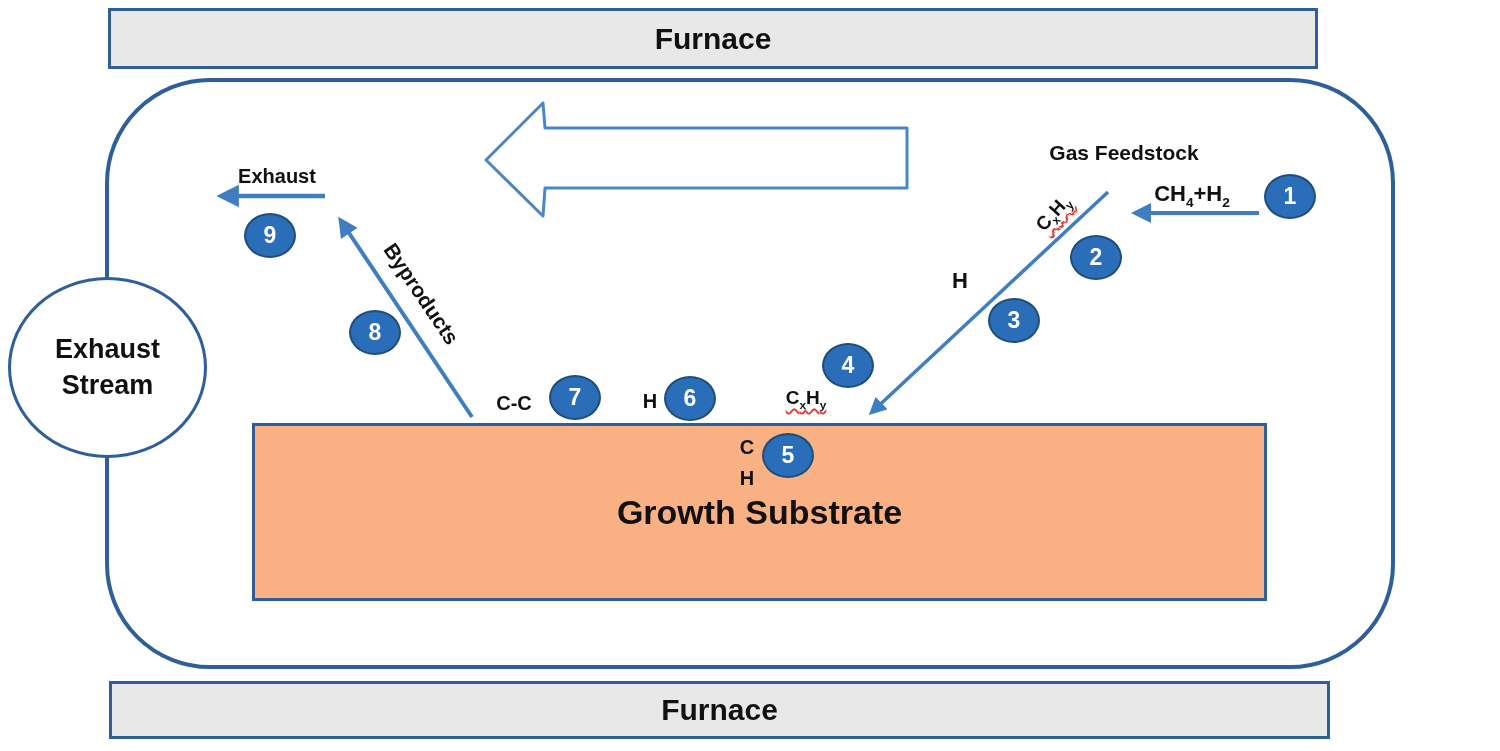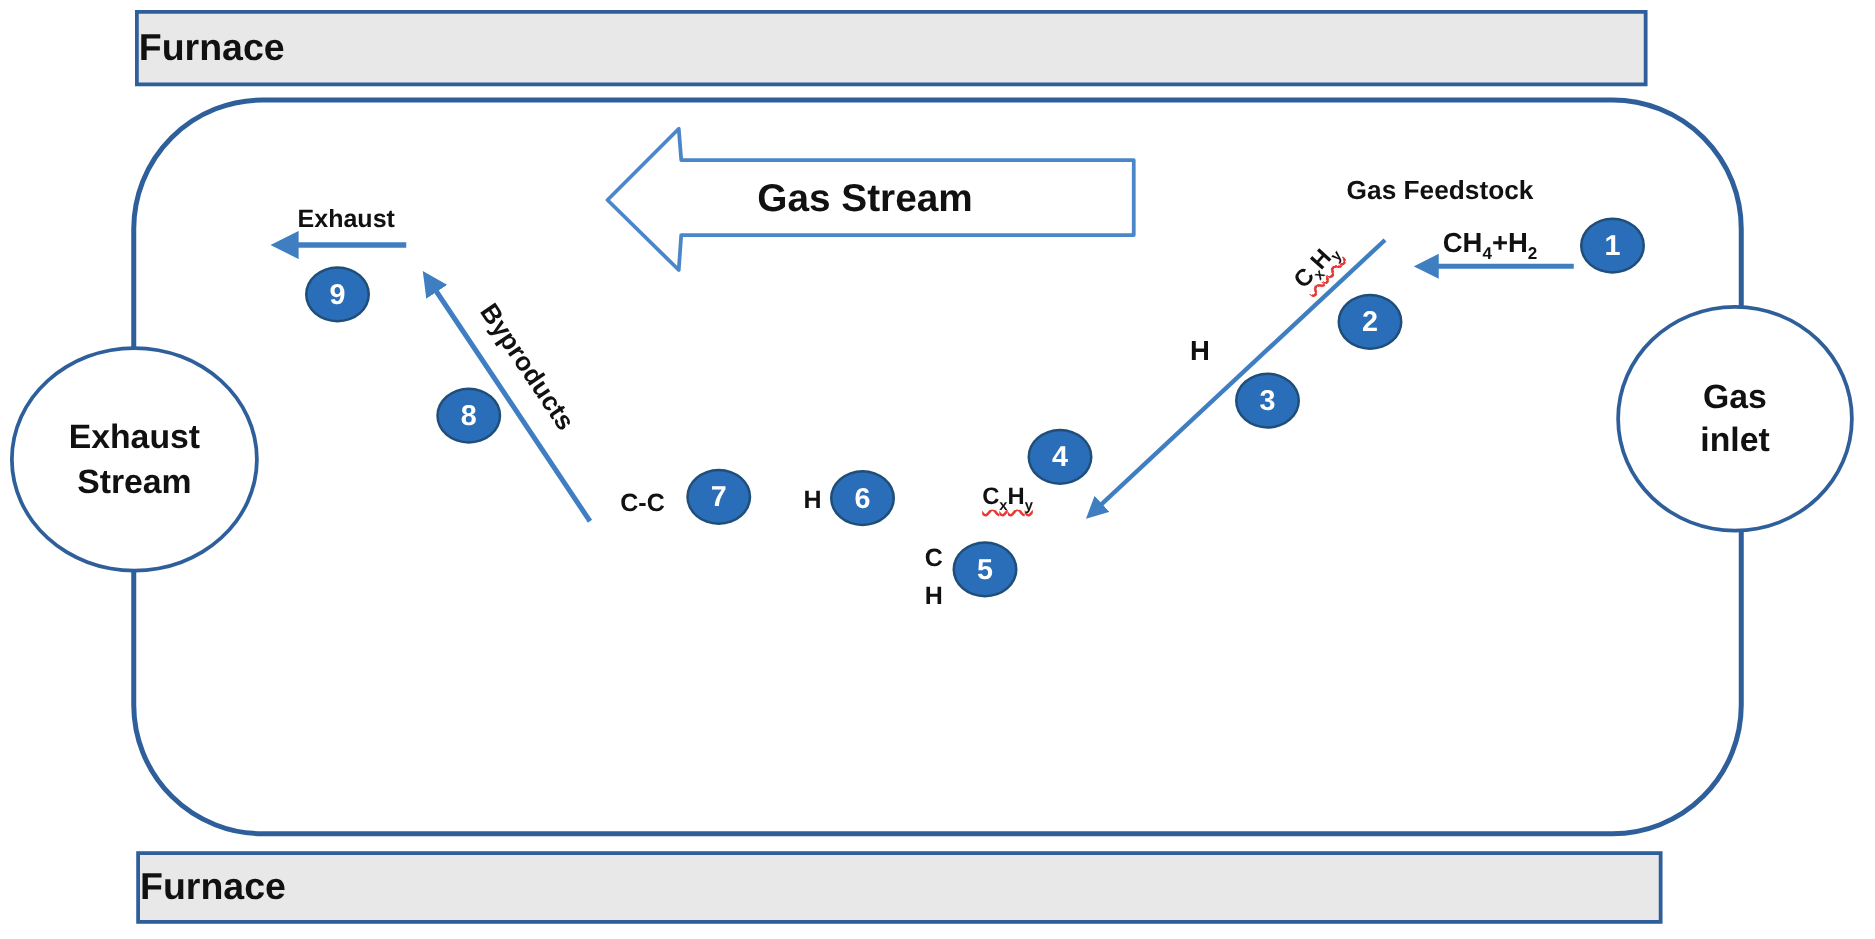--- a/index.html
+++ b/index.html
@@ -14,21 +14,21 @@
     --text-color:#111111;
   }
   html,body{margin:0;padding:0;background:#fff;}
   .canvas{
     position:relative;width:1500px;height:751px;background:#ffffff;overflow:hidden;
     font-family:"Liberation Sans",sans-serif;color:var(--text-color);
   }
   .furnace-bar{
     position:absolute;background:var(--furnace-fill);
     border:3px solid var(--border-blue);box-sizing:border-box;
-    display:flex;align-items:center;justify-content:flex-start;
+    display:flex;align-items:center;justify-content:center;
     font-weight:bold;font-size:30px;
   }
   .bar-top{left:108px;top:8px;width:1210px;height:61px;}
   .bar-bottom{left:109px;top:681px;width:1221px;height:58px;}
   .tube{
     position:absolute;left:105px;top:78px;width:1290px;height:591px;
     background:#fff;border:4px solid var(--border-blue);
     border-radius:105px;box-sizing:border-box;
   }
   .port{
@@ -80,47 +80,45 @@
   <div class="furnace-bar bar-bottom">
     <span>Furnace</span>
   </div>
 
   <div class="tube"></div>
 
   <div class="port port-exhaust">
     <span>Exhaust</span>
     <span>Stream</span>
   </div>
-  <div class="port port-inlet">
-    <span>Gas</span>
-    <span>inlet</span>
+
+  <div class="substrate">
+    <span>Growth Substrate</span>
   </div>
-
 
   <svg class="overlay" viewBox="0 0 1500 751">
     <defs>
       <marker id="arr" viewBox="0 0 10 10" refX="7.5" refY="5" markerWidth="5" markerHeight="5" orient="auto-start-reverse">
         <path d="M0,0 L10,5 L0,10 z" style="fill:var(--arrow-blue)"></path>
       </marker>
     </defs>
 
     <polygon points="907,128 545,128 543,103 486,160 543,216 545,188 907,188" style="fill:#ffffff;stroke:var(--gas-stream-border);stroke-width:3;stroke-linejoin:round"></polygon>
 
     <line x1="1259" y1="213" x2="1136" y2="213" style="stroke:var(--arrow-blue);stroke-width:4" marker-end="url(#arr)"></line>
 
     <line x1="1108" y1="192" x2="872" y2="412" style="stroke:var(--arrow-blue);stroke-width:3.5" marker-end="url(#arr)"></line>
 
     <line x1="472" y1="417" x2="341" y2="221" style="stroke:var(--arrow-blue);stroke-width:4" marker-end="url(#arr)"></line>
 
     <line x1="325" y1="196" x2="222" y2="196" style="stroke:var(--arrow-blue);stroke-width:4.5" marker-end="url(#arr)"></line>
   </svg>
 
-  <div class="lbl fs-gasstream" style="left:692px;top:159px;">Gas Stream</div>
 
-  <div class="lbl fs-title" style="left:1152px;top:153px;">Gas Feedstock</div>
+  <div class="lbl fs-title" style="left:1124px;top:153px;">Gas Feedstock</div>
   <div class="lbl fs-formula formula" style="left:1192px;top:196px;"><span>CH</span><sub>4</sub><span>+H</span><sub>2</sub></div>
 
   <div class="lbl rot fs-cxhy formula squig" style="left:1054px;top:214px;--r:-48deg;"><span>C</span><sub>x</sub><span>H</span><sub>y</sub></div>
   <div class="lbl fs-small" style="left:960px;top:281px;font-size:22px;">H</div>
 
   <div class="lbl fs-cxhy formula squig" style="left:806px;top:399px;"><span>C</span><sub>x</sub><span>H</span><sub>y</sub></div>
   <div class="lbl fs-small" style="left:747px;top:447px;">C</div>
   <div class="lbl fs-small" style="left:747px;top:478px;">H</div>
   <div class="lbl fs-small" style="left:650px;top:401px;">H</div>
   <div class="lbl fs-small" style="left:514px;top:403px;">C-C</div>

